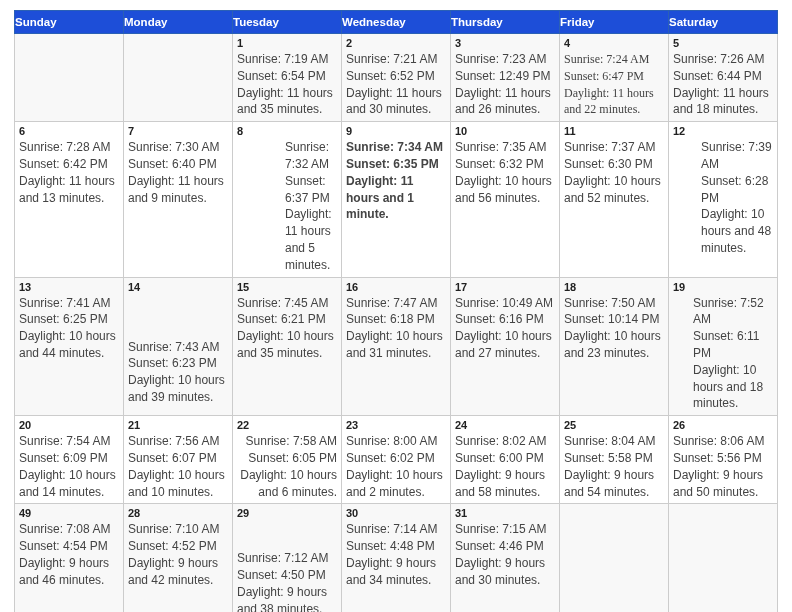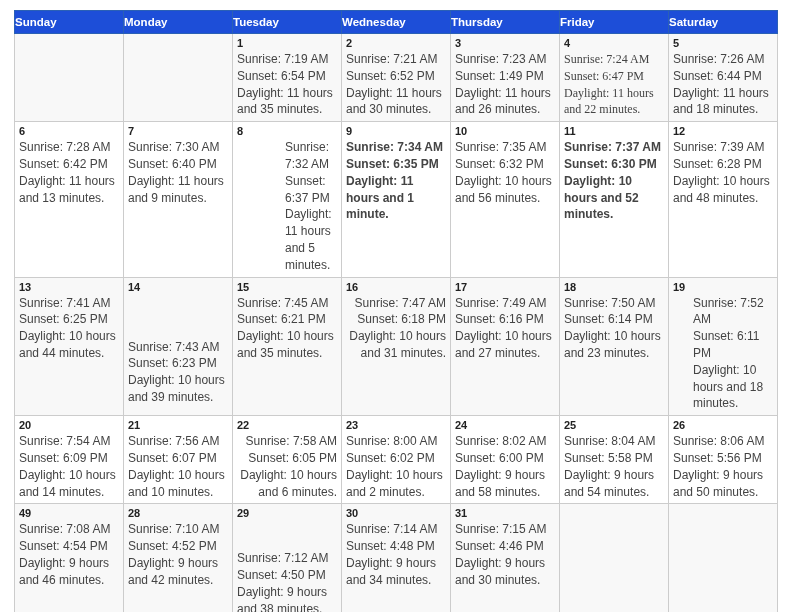--- a/index.html
+++ b/index.html
@@ -118,21 +118,21 @@
           </td>
           <td>
             <span class="day-number">2</span>
             <div class="day-info" style="white-space: pre-line;">Sunrise: 7:21 AM
 Sunset: 6:52 PM
 Daylight: 11 hours and 30 minutes.</div>
           </td>
           <td>
             <span class="day-number">3</span>
             <div class="day-info" style="white-space: pre-line;">Sunrise: 7:23 AM
-Sunset: 1:49 PM
+Sunset: 12:49 PM
 Daylight: 11 hours and 26 minutes.</div>
           </td>
           <td>
             <span class="day-number">4</span>
             <div class="day-info" style="white-space: pre-line; font-family: Liberation Serif, serif;">Sunrise: 7:24 AM
 Sunset: 6:47 PM
 Daylight: 11 hours and 22 minutes.</div>
           </td>
           <td>
             <span class="day-number">5</span>
@@ -167,27 +167,27 @@
 Daylight: 11 hours and 1 minute.</div>
           </td>
           <td>
             <span class="day-number">10</span>
             <div class="day-info" style="white-space: pre-line;">Sunrise: 7:35 AM
 Sunset: 6:32 PM
 Daylight: 10 hours and 56 minutes.</div>
           </td>
           <td>
             <span class="day-number">11</span>
-            <div class="day-info" style="white-space: pre-line; font-weight: bold;">Sunrise: 7:37 AM
+            <div class="day-info" style="white-space: pre-line;">Sunrise: 7:37 AM
 Sunset: 6:30 PM
 Daylight: 10 hours and 52 minutes.</div>
           </td>
           <td>
             <span class="day-number">12</span>
-            <div class="day-info" style="white-space: pre-line;">Sunrise: 7:39 AM
+            <div class="day-info" style="white-space: pre-line; margin-left: 28px;">Sunrise: 7:39 AM
 Sunset: 6:28 PM
 Daylight: 10 hours and 48 minutes.</div>
           </td>
         </tr>
         <tr>
           <td>
             <span class="day-number">13</span>
             <div class="day-info" style="white-space: pre-line;">Sunrise: 7:41 AM
 Sunset: 6:25 PM
 Daylight: 10 hours and 44 minutes.</div>
@@ -199,34 +199,34 @@
 Daylight: 10 hours and 39 minutes.</div>
           </td>
           <td>
             <span class="day-number">15</span>
             <div class="day-info" style="white-space: pre-line;">Sunrise: 7:45 AM
 Sunset: 6:21 PM
 Daylight: 10 hours and 35 minutes.</div>
           </td>
           <td>
             <span class="day-number">16</span>
-            <div class="day-info" style="white-space: pre-line; text-align: right;">Sunrise: 7:47 AM
+            <div class="day-info" style="white-space: pre-line;">Sunrise: 7:47 AM
 Sunset: 6:18 PM
 Daylight: 10 hours and 31 minutes.</div>
           </td>
           <td>
             <span class="day-number">17</span>
-            <div class="day-info" style="white-space: pre-line;">Sunrise: 7:49 AM
+            <div class="day-info" style="white-space: pre-line;">Sunrise: 10:49 AM
 Sunset: 6:16 PM
 Daylight: 10 hours and 27 minutes.</div>
           </td>
           <td>
             <span class="day-number">18</span>
             <div class="day-info" style="white-space: pre-line;">Sunrise: 7:50 AM
-Sunset: 6:14 PM
+Sunset: 10:14 PM
 Daylight: 10 hours and 23 minutes.</div>
           </td>
           <td>
             <span class="day-number">19</span>
             <div class="day-info" style="white-space: pre-line; margin-left: 20px;">Sunrise: 7:52 AM
 Sunset: 6:11 PM
 Daylight: 10 hours and 18 minutes.</div>
           </td>
         </tr>
         <tr>

